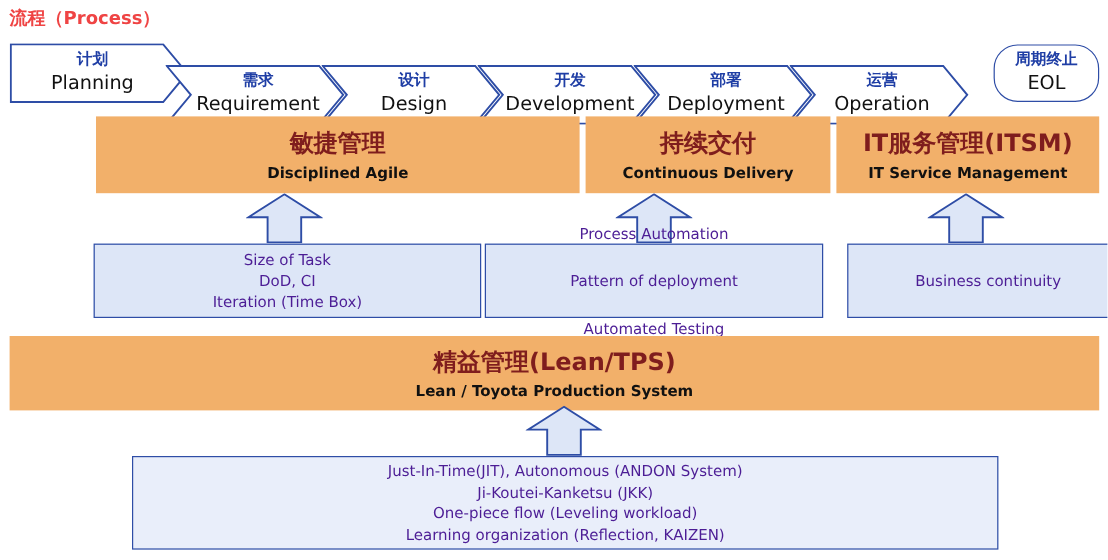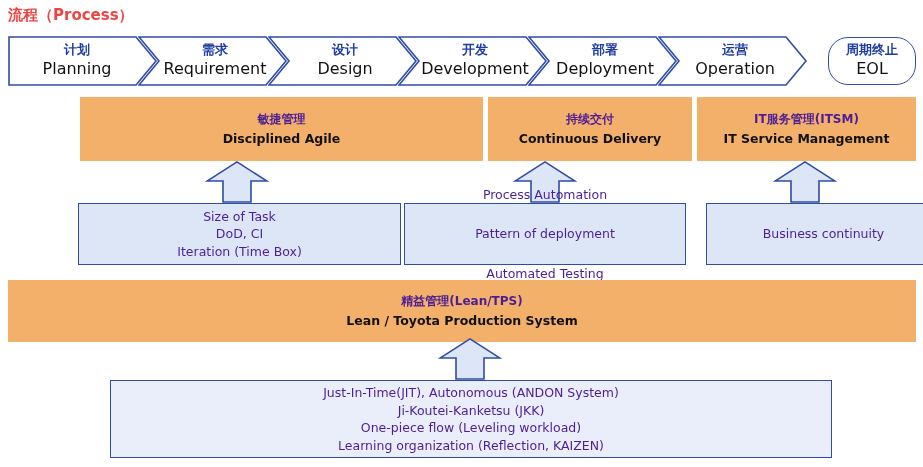--- a/index.html
+++ b/index.html
@@ -11,21 +11,21 @@
     font-family: "DejaVu Sans", "Liberation Sans", sans-serif;
     overflow: hidden;
   }
   .title {
     position: absolute; left: 8px; top: 6px;
     font-size: 15px; font-weight: bold; color: #ef4444;
   }
   
   .chevron-row { position: absolute; left: 8px; top: 36px; display: flex; }
   .chevron { position: relative; width: 150px; height: 50px; flex: 0 0 auto; }
-  .chevron + .chevron { margin-left: -20px; }
+  .chevron + .chevron { margin-left: -20px; margin-top: 18px; }
   .chevron svg { position: absolute; left: 0; top: 0; }
   .chev-text {
     position: absolute; left: 0; top: 0; right: 0; bottom: 0;
     display: flex; flex-direction: column; align-items: center; justify-content: center;
     padding-left: 10px; padding-right: 6px; text-align: center;
   }
   .chevron.first .chev-text { padding-left: 0; padding-right: 12px; }
   .zh { font-size: 13px; font-weight: bold; color: #1f3ea5; line-height: 1.3; }
   .en { font-size: 16px; color: #111111; line-height: 1.3; }
   .eol {
@@ -38,21 +38,21 @@
   
   .band {
     position: absolute; top: 97px; height: 64px; background: #f2b06a;
     box-sizing: border-box;
     display: flex; flex-direction: column; align-items: center; justify-content: center;
     text-align: center;
   }
   .band-1 { left: 80px;  width: 403px; }
   .band-2 { left: 488px; width: 204px; }
   .band-3 { left: 697px; width: 219px; }
-  .bzh { font-size: 12px; font-weight: bold; color: #4c1d95; margin-bottom: 5px; line-height: 1.2; }
+  .bzh { font-size: 20px; font-weight: bold; color: #7f1d1d; margin-bottom: 5px; line-height: 1.2; }
   .ben { font-size: 12.5px; font-weight: 600; color: #111111; line-height: 1.2; }
   .lean-band {
     position: absolute; left: 8px; top: 280px; width: 908px; height: 62px;
     background: #f2b06a; box-sizing: border-box;
     display: flex; flex-direction: column; align-items: center; justify-content: center;
     text-align: left;
   }
   
   .up-arrow { position: absolute; width: 64px; height: 42px; }
   .arrow-1 { left: 205px; top: 161px; }

